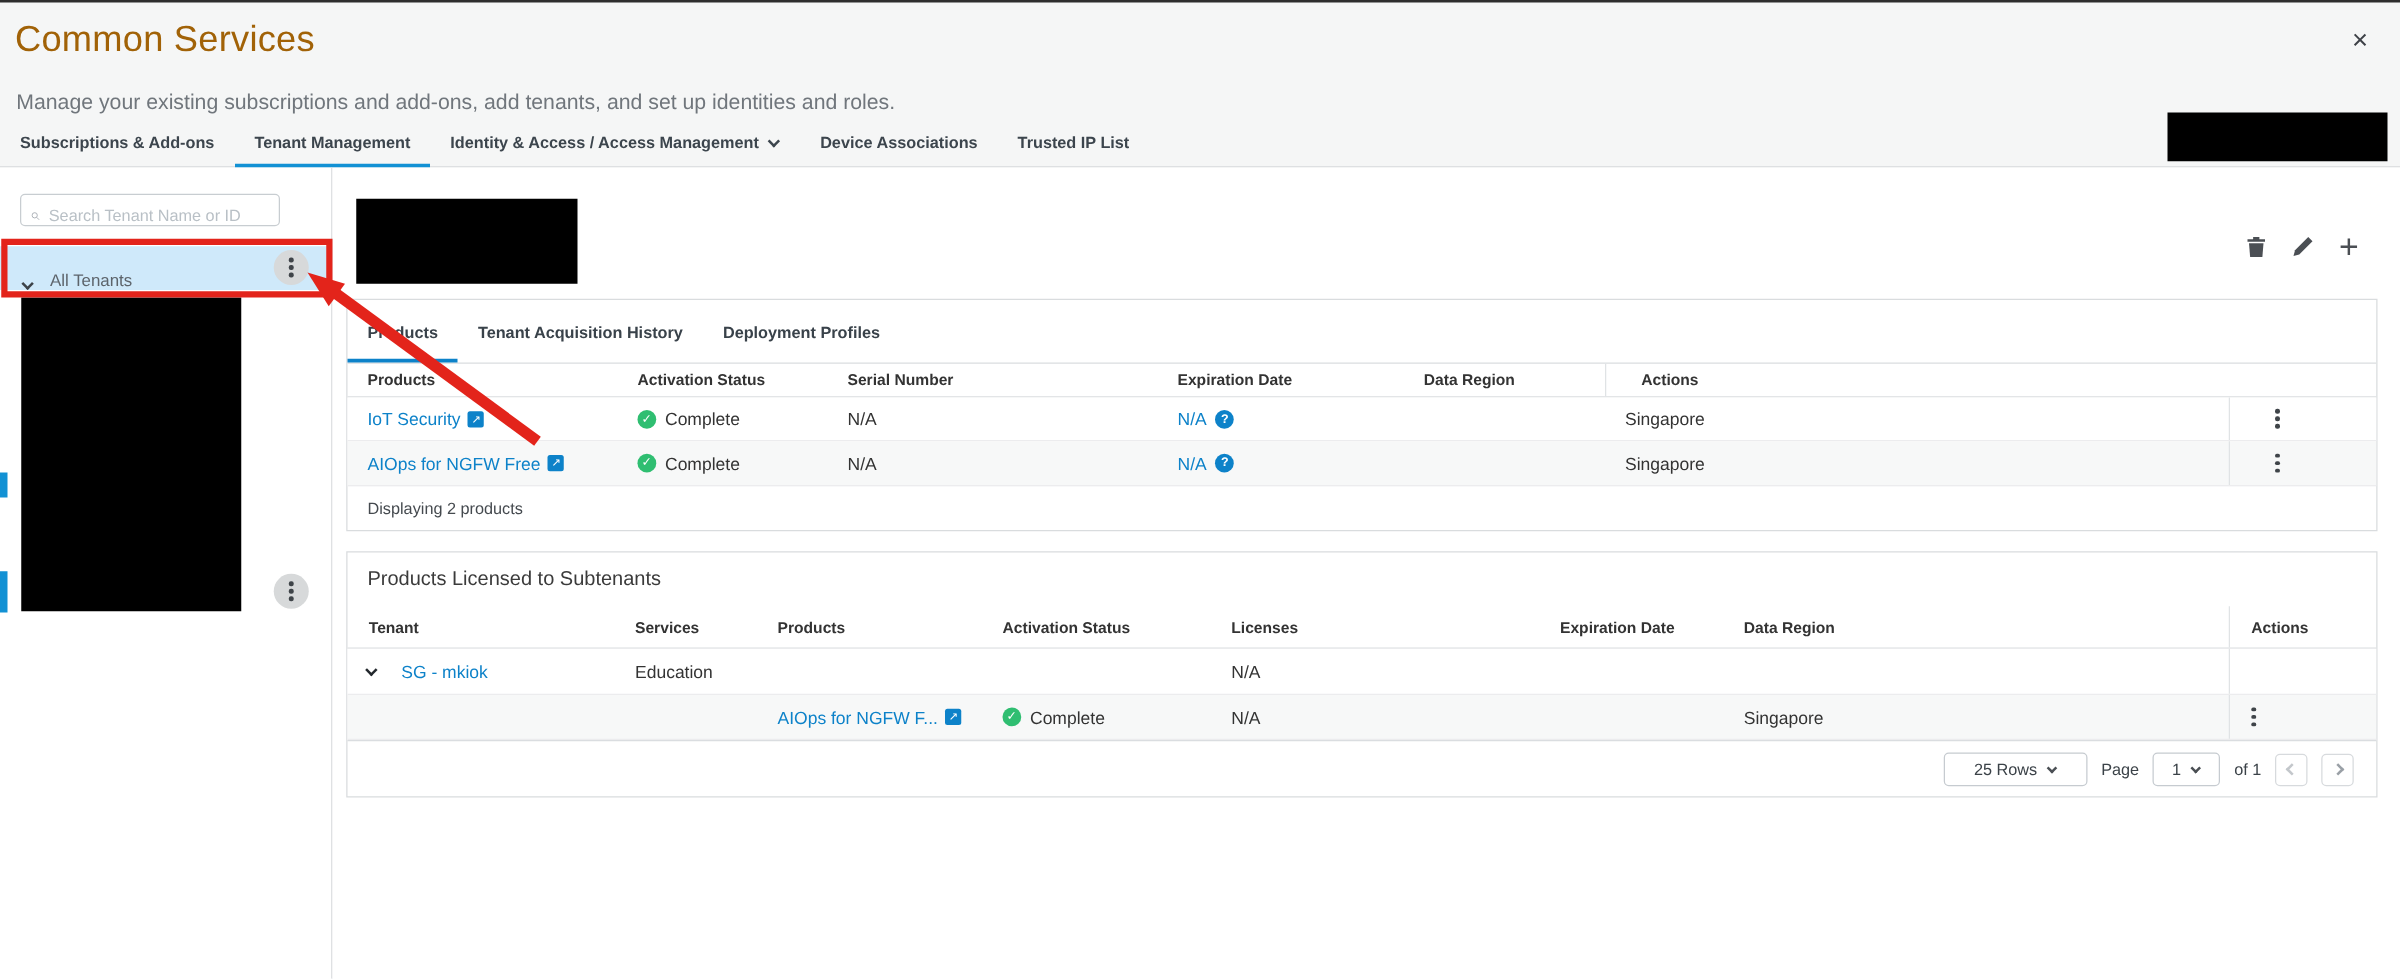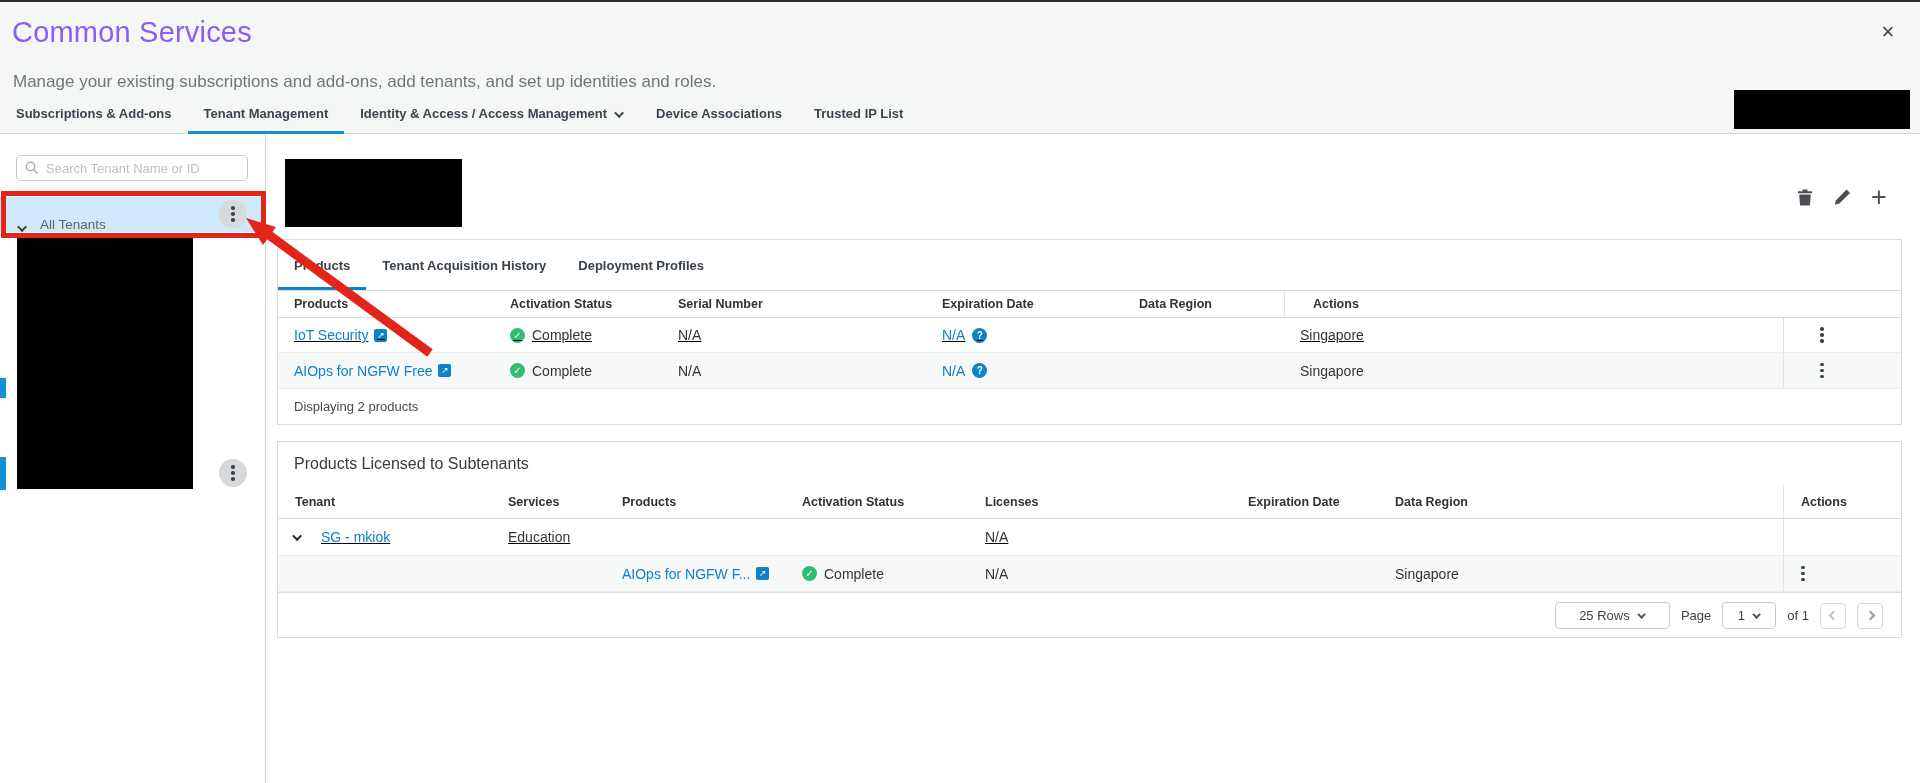--- a/index.html
+++ b/index.html
@@ -4,21 +4,21 @@
 <style>
   * { margin:0; padding:0; box-sizing:border-box; }
   html,body { width:1920px; height:783px; overflow:hidden;
     font-family:"Liberation Sans","DejaVu Sans",sans-serif; background:#fff; }
   .page { position:relative; width:1920px; height:783px; background:#fff; }
 
   
   .topbar { position:absolute; left:0; top:0; width:1920px; height:134px;
     background:#f5f6f6; border-top:2px solid #2e2e2e; border-bottom:1px solid #d6d9db; }
   .title { position:absolute; left:12px; top:14px; font-size:29px; font-weight:300;
-    color:#8b5cf6; letter-spacing:.2px; }
+    color:#a16207; letter-spacing:.2px; }
   .subtitle { position:absolute; left:13px; top:54px; font-size:17px; color:#70767c;margin-top:16px; }
   .close-btn { position:absolute; right:18px; top:16px; width:28px; height:28px;
     background:none; border:none; font-size:22px; color:#3d4147; cursor:pointer; line-height:28px; }
   .redact { background:#000; position:absolute; }
   .redact-topright { left:1734px; top:88px; width:176px; height:39px; }
 
   .tabs { position:absolute; left:0; bottom:0; height:38px; display:flex; }
   .tab { position:relative; padding:0 16px; height:38px; line-height:36px; font-size:13px;
     font-weight:bold; color:#3c454d; cursor:pointer; display:flex; align-items:center; gap:10px; }
   .tab.active:after { content:""; position:absolute; left:0; right:0; bottom:-1px;
@@ -27,23 +27,23 @@
   
   .chev { display:inline-block; width:7px; height:7px;
     border-left:2px solid currentColor; border-bottom:2px solid currentColor; }
   .chev.down  { transform:rotate(-45deg) translateY(-2px); }
   .chev.left  { transform:rotate(45deg); }
   .chev.right { transform:rotate(-135deg); }
 
   
   .sidebar { position:absolute; left:0; top:134px; width:266px; height:649px;
     background:#fff; border-right:1px solid #d5d8da; }
-  .search-box { position:absolute; left:16px; top:21px; width:232px; height:26px;
+  .search-box { position:absolute; left:16px; top:21px; width:208px; height:26px;
     border:1px solid #c8cdd1; border-radius:4px; background:#fff;
-    display:flex; align-items:center; padding:0 8px; gap:7px; }
+    display:flex; align-items:flex-end; padding:0 8px; gap:7px; }
   .search-box input { border:none; outline:none; flex:1; font-size:13px; color:#4a4f54;
     font-family:inherit; background:transparent; }
   .search-box input::placeholder { color:#b9c0c6; }
   .all-tenants { position:absolute; left:0; top:63px; width:266px; height:35px;
     background:#cfe9fa; display:flex; align-items:flex-end; cursor:pointer; }
   .all-tenants .chev { color:#3c4248; margin-left:20px; }
   .all-tenants-label { margin-left:13px; font-size:13.5px; color:#5d646b; }
   .kebab-circle { position:absolute; width:28px; height:28px; border-radius:50%;
     background:#d7d9da; display:flex; align-items:center; justify-content:center; cursor:pointer; }
   .kebab { display:flex; flex-direction:column; gap:2.5px; align-items:center; }
@@ -73,21 +73,21 @@
   .t1-grid { display:grid; grid-template-columns:216px 168px 264px 197px 161px 499px 118px; }
   .t2-grid { display:grid; grid-template-columns:213px 114px 180px 183px 263px 147px 405px 118px; }
   .trow { align-items:center; }
   .cell { padding-left:16px; display:flex; align-items:center; gap:7px; overflow:hidden;
     font-size:14px; color:#333; height:100%; }
   .t2-grid .cell { padding-left:17px; }
   .hcell { font-size:12.5px; font-weight:bold; color:#333; }
   .thead { height:27px; border-bottom:1px solid #dadde0; }
   .t2 .thead { height:34px; }
   .r { border-bottom:1px solid #ececee; }
-  .r1 { height:35px; background:#fff;text-decoration:underline; }
+  .r1 { height:35px; background:#fff; }
   .r2 { height:36px; background:#f7f8f8; }
   .t2 .r1 { height:37px; }
   .actions-cell { border-left:1px solid #e0e3e5; padding-left:36px; }
   .actions-h { border-left:1px solid #e0e3e5; padding-left:28px; }
   .tfoot { height:35px; display:flex; align-items:center; padding-left:16px;
     font-size:13px; color:#454a4f; }
 
   a.lnk { color:#0d82c9; text-decoration:none; font-size:14px; display:inline-flex;
     align-items:center; gap:6px; cursor:pointer; }
   .na-link { color:#0d82c9; }

